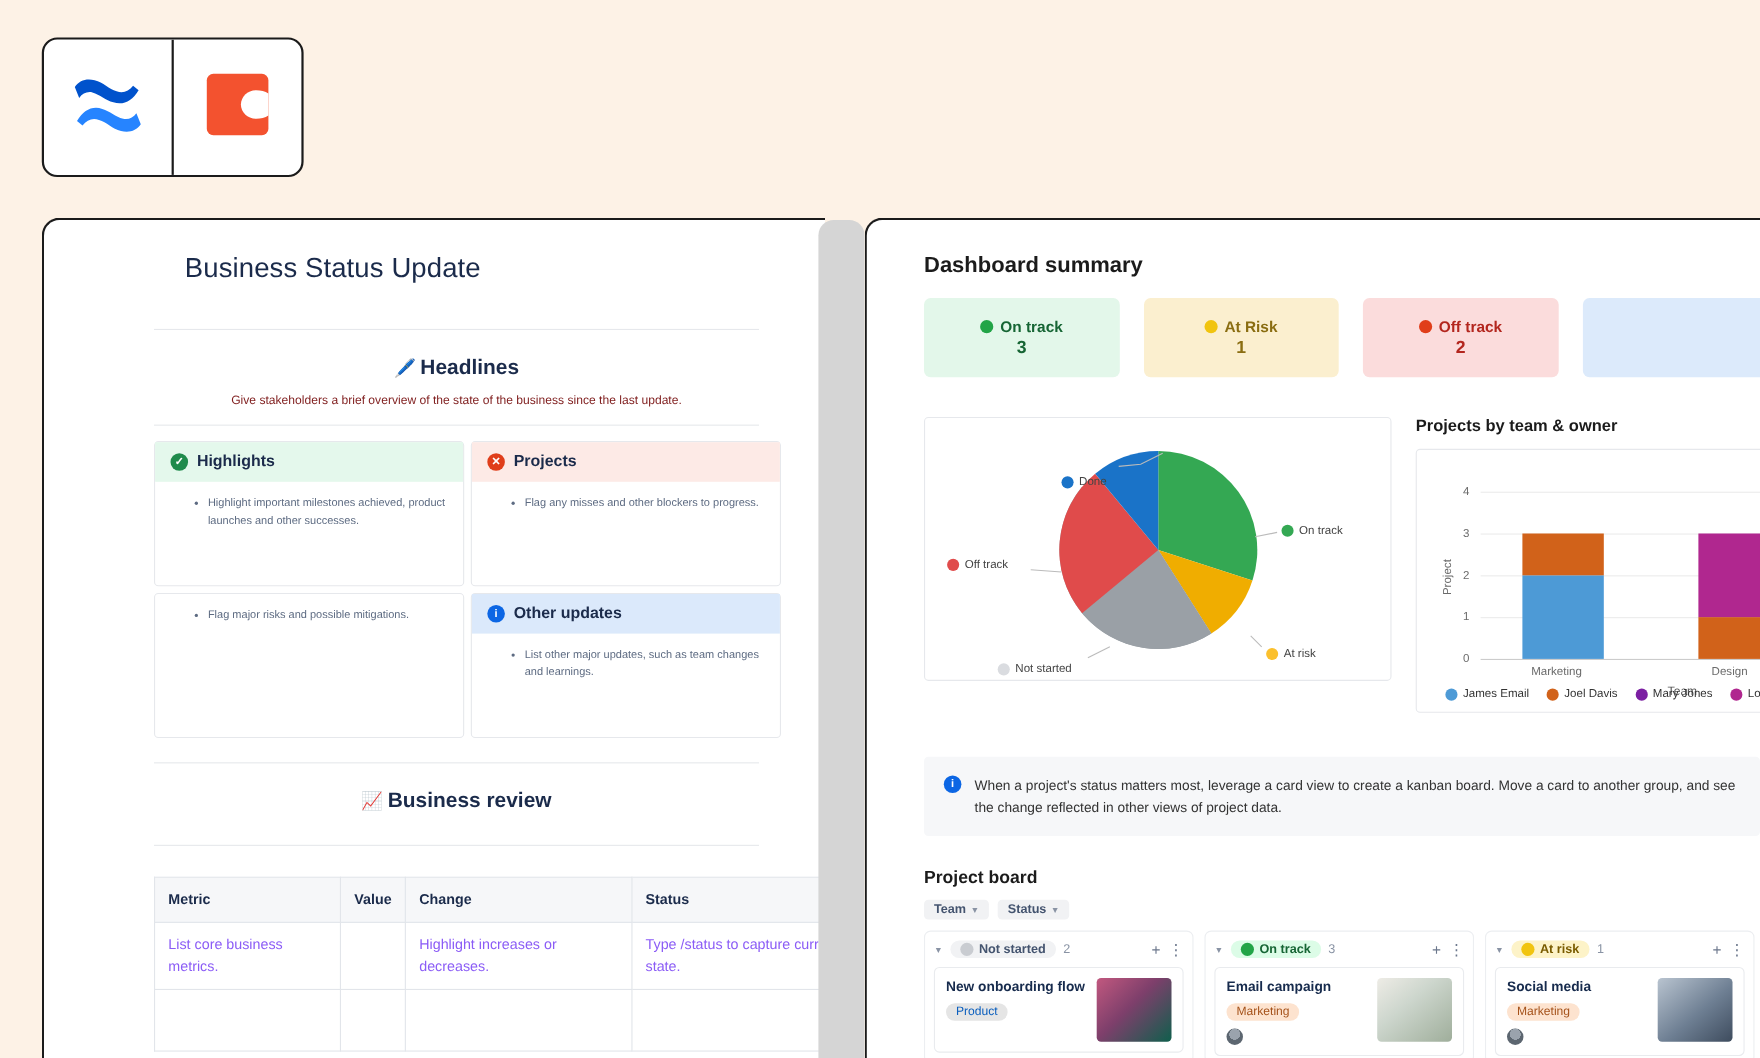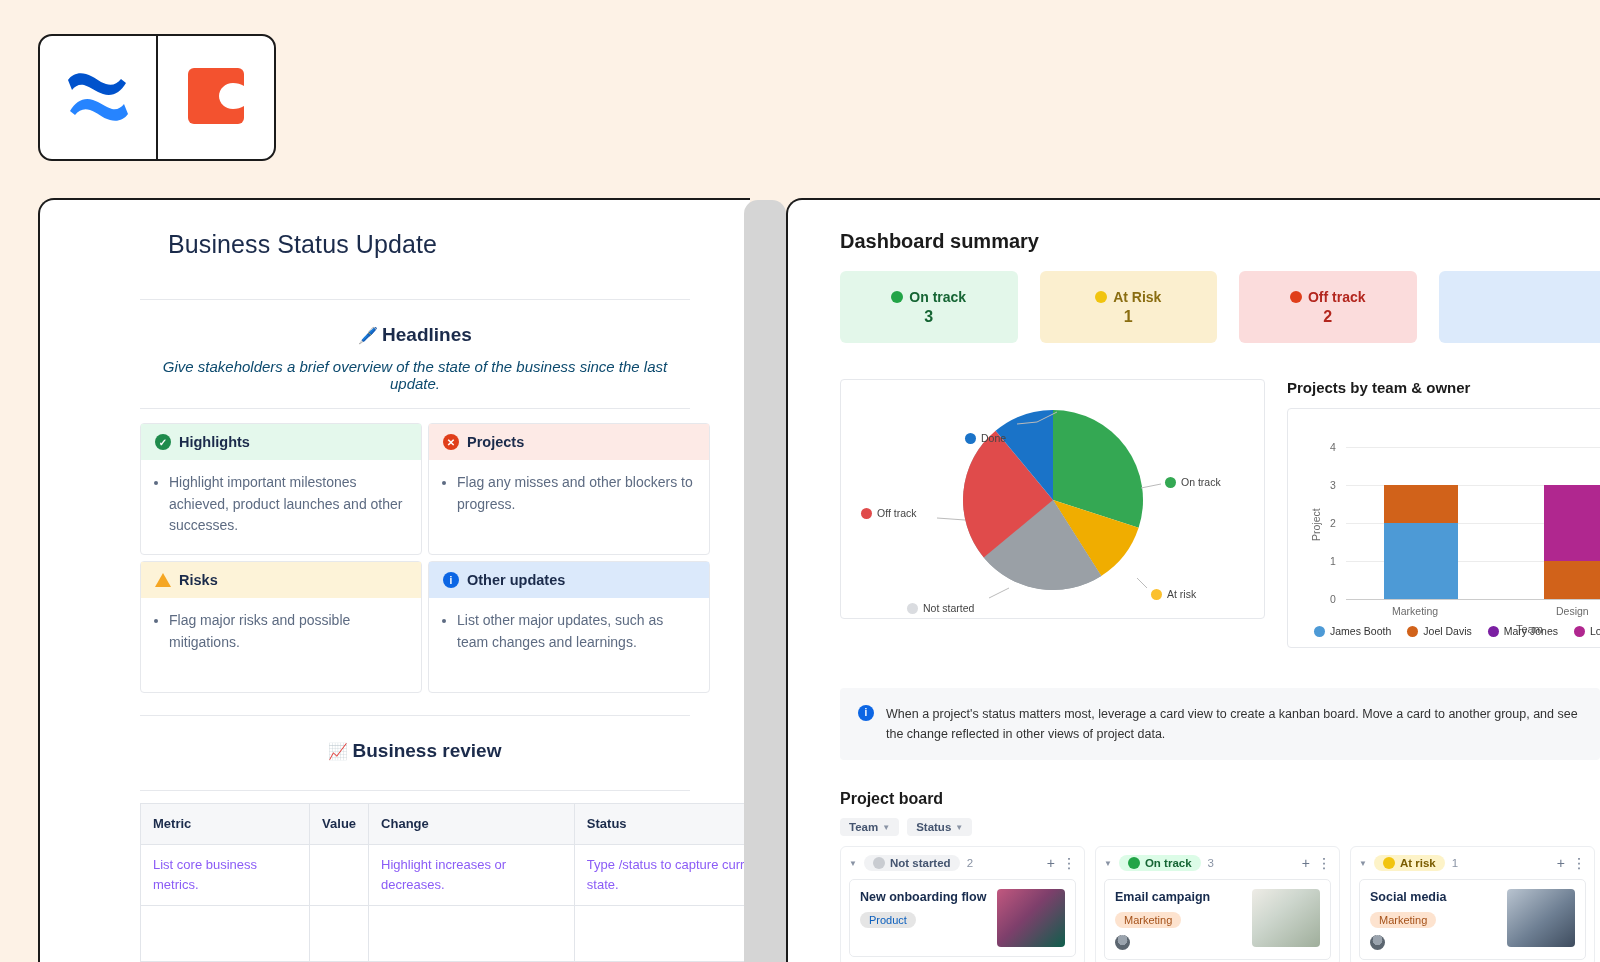--- a/index.html
+++ b/index.html
@@ -51,57 +51,57 @@
     margin-left: 28px;
   }
   .hr { height: 1px; background: #e6e8ec; margin: 0 0 0 0; width: 550px; }
   .section-head {
     text-align: center; width: 550px; padding: 24px 0 16px;
   }
   .section-head h2 {
     font-size: 19px; color: #1b2b4b; font-weight: 700; margin-bottom: 12px;
   }
   .section-head .emoji { font-size: 16px; margin-right: 4px; }
-  .section-head p { font-size: 15px; color: #0c4a6e; font-style: italic; }
+  .section-head p { font-size: 11px; color: #7f1d1d; }
   .spacer-24 { height: 22px; }
 
   .grid2 {
     width: 570px; display: grid; grid-template-columns: 1fr 1fr;
     gap: 6px; margin-top: 14px;
   }
   .panel-card {
     border: 1px solid #e6e8ec; border-radius: 4px; background: #fff;
     min-height: 132px; padding: 0 0 12px 0;
   }
   .panel-card .ph {
     display: flex; align-items: center; gap: 8px;
     padding: 10px 14px; font-size: 14.5px; font-weight: 700; color: #1b2b4b;
   }
   .ph-green { background: #e4f8ec; }
   .ph-red   { background: #fdeae6; }
   .ph-amber { background: #fdf3d8; }
   .ph-blue  { background: #dbe9fb; }
   .panel-card ul { margin: 12px 14px 0 28px; }
-  .panel-card li { font-size: 14px; color: #5d6b82; line-height: 1.55; }
+  .panel-card li { font-size: 10px; color: #5d6b82; line-height: 1.55; margin-left: 20px; }
 
   .badge-i {
     width: 16px; height: 16px; border-radius: 50%; display: inline-flex;
     align-items: center; justify-content: center; color: #fff;
     font-size: 10px; font-weight: 700; flex: none;
   }
   .b-green { background: #1f8b4c; }
   .b-red   { background: #e03e1a; }
   .b-blue  { background: #0c66e4; }
   .tri-warn {
     width: 0; height: 0; border-left: 8px solid transparent;
     border-right: 8px solid transparent; border-bottom: 14px solid #f5a623;
     flex: none;
   }
 
-  .tbl { width: 656px; border-collapse: collapse; margin-top: 12px; }
+  .tbl { width: 656px; border-collapse: collapse; margin-top: 28px; }
   .tbl th, .tbl td {
     border: 1px solid #e2e5ea; text-align: left; vertical-align: top;
     padding: 10px 12px; font-size: 13px; line-height: 1.55;
   }
   .tbl th { background: #f6f7f9; color: #1b2b4b; font-weight: 700; }
   .tbl td { color: #8b5cf6; height: 56px; }
 
   
   .dash-inner { padding: 30px 0 0 52px; }
   .dash-h1 { font-size: 20px; font-weight: 700; color: #1b1b1b; margin-bottom: 18px; }
@@ -253,24 +253,20 @@
       <div class="panel-card">
         <div class="ph ph-red">
           <span class="badge-i b-red">✕</span>
           <span>Projects</span>
         </div>
         <ul>
             <li>Flag any misses and other blockers to progress.</li>
           </ul>
       </div>
       <div class="panel-card">
-        <div class="ph ph-amber">
-          <span class="tri-warn"></span>
-          <span>Risks</span>
-        </div>
         <ul>
             <li>Flag major risks and possible mitigations.</li>
           </ul>
       </div>
       <div class="panel-card">
         <div class="ph ph-blue">
           <span class="badge-i b-blue">i</span>
           <span>Other updates</span>
         </div>
         <ul>
@@ -414,21 +410,21 @@
           <div class="bar-seg" style="left:256px; top:152px; width:74px; height:38px; background:#d1621a;"></div>
           <div class="bar-seg" style="left:256px; top:76px; width:74px; height:76px; background:#b0278f;"></div>
 
           <div class="axis-tick" style="left:104px; top:196px;">Marketing</div>
           <div class="axis-tick" style="left:268px; top:196px;">Design</div>
           <div class="axis-tick" style="left:228px; top:214px; font-size:11px; color:#555;">Team</div>
 
           <div class="legend-row">
             <span class="legend-item">
               <span class="dot" style="background:#4d9ad6"></span>
-              <span>James Booth</span>
+              <span>James Email</span>
             </span>
             <span class="legend-item">
               <span class="dot" style="background:#d1621a"></span>
               <span>Joel Davis</span>
             </span>
             <span class="legend-item">
               <span class="dot" style="background:#7b1fa2"></span>
               <span>Mary Jones</span>
             </span>
             <span class="legend-item">

